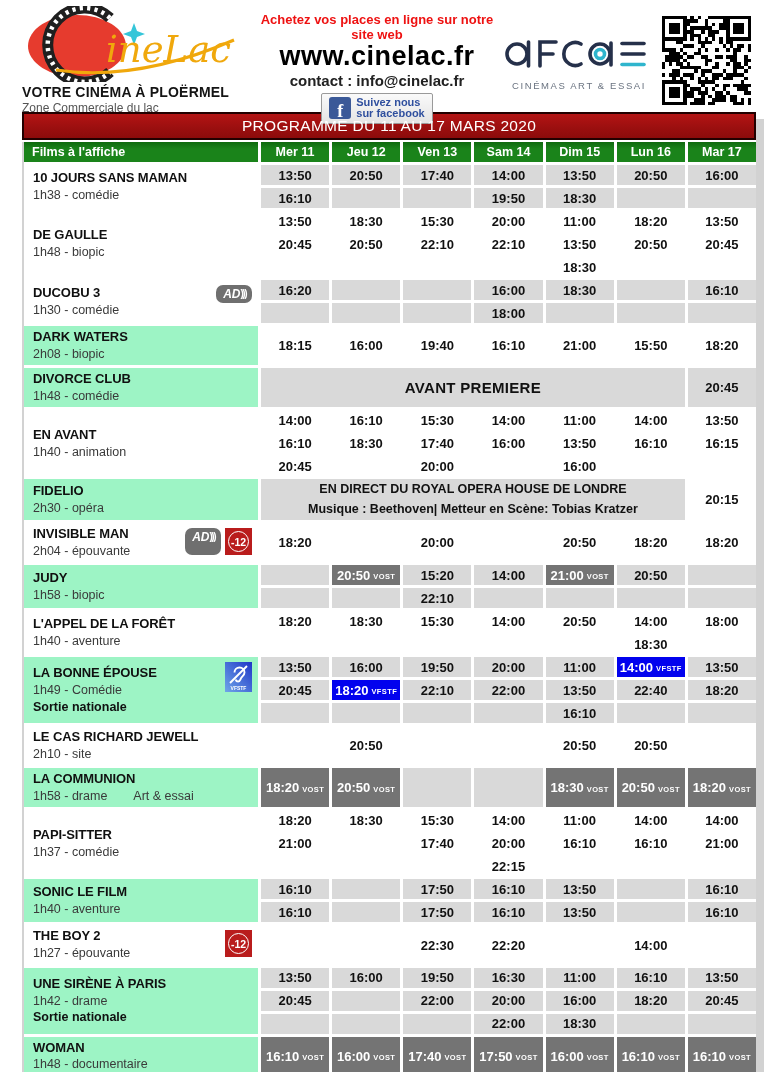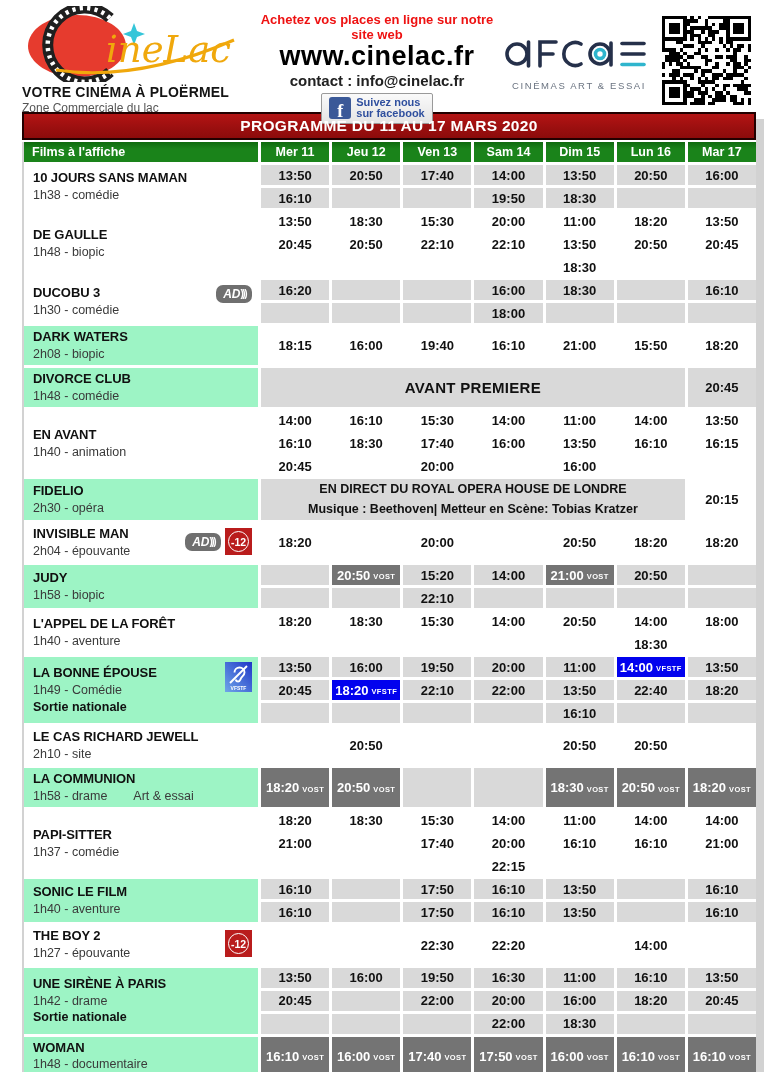--- a/index.html
+++ b/index.html
@@ -24,36 +24,36 @@
   .fb-f{width:22px;height:22px;background:var(--facebook_blue);color:#fff;border-radius:3px;
       font-family:"Liberation Serif",serif;font-weight:bold;font-size:18px;display:flex;
       align-items:flex-end;justify-content:center;line-height:.9}
   .fb-txt{color:#2f4f9e;font-weight:bold;font-size:11px;line-height:1.05;text-align:left}
   .afcae-col{width:158px;flex:none;text-align:center;padding-top:28px}
   .afcae-sub{font-size:9.5px;color:#6a7380;letter-spacing:1.6px;margin-top:2px;white-space:nowrap}
   .qr-col{width:100px;flex:none;padding-top:6px}
   
   .sheet{margin-left:22px;width:734px;box-shadow:8px 7px 0 #d2d2d2}
   .banner{background:linear-gradient(#b41414,var(--banner_red) 55%,#8c0b0b);
-      border:2px solid #230000;color:#fff;font-weight:bold;font-size:15.5px;
+      border:2px solid #230000;color:#fff;font-weight:normal;font-size:15.5px;
       text-align:center;padding:3px 0;letter-spacing:.3px}
   .sched{border-left:2px solid #d2d2d2;padding-bottom:2px;background:#fff}
   .grid8{display:grid;grid-template-columns:234px repeat(7,1fr);gap:3px}
   .sched-head{margin-top:2px}
   .hcell{background:linear-gradient(#0f6a0f,var(--header_green) 35%);color:#fff;font-weight:bold;
       font-size:12.5px;padding:3px 8px;display:flex;align-items:center;justify-content:center}
   .hcell.films{justify-content:flex-start}
   .block{margin-top:3px}
   .film-cell{background:#fff;position:relative;display:flex;flex-direction:column;
       justify-content:center;padding:3px 9px;min-height:36px}
   .film-cell.green{background:var(--mint_green)}
   .f-title{font-size:13px;font-weight:bold;color:#101010;line-height:1.3;letter-spacing:-.1px}
   .f-sub{font-size:12.5px;color:#3a3a3a;line-height:1.3;display:flex;gap:26px}
   .f-extra{font-size:12.5px;font-weight:bold;color:#101010;line-height:1.3}
-  .badges{position:absolute;right:6px;top:5px;display:flex;gap:4px;align-items:center}
+  .badges{position:absolute;right:6px;top:5px;display:flex;gap:4px;}
   .badge-ad{background:#6f6f6f;border-radius:7px;color:#fff;font-weight:bold;font-style:italic;
       font-size:12px;padding:3px 6px 3px 7px;line-height:1}
   .badge-ad .waves{font-size:10px;letter-spacing:-1.5px;font-style:normal;vertical-align:1px}
   .badge-12{width:27px;height:27px;background:#b91c1c;display:flex;align-items:center;justify-content:center}
   .badge-12 i{width:21px;height:21px;border:1.5px solid #fff;border-radius:50%;display:flex;
       align-items:center;justify-content:center;font-style:normal;color:#fff;font-weight:bold;font-size:10.5px}
   .badge-ear{width:27px;height:30px;display:block}
   .cell{min-height:20px;display:flex;align-items:center;justify-content:center;gap:3px}
   .cell.g{background:var(--cell_gray)}
   .cell.w{background:#fff}

